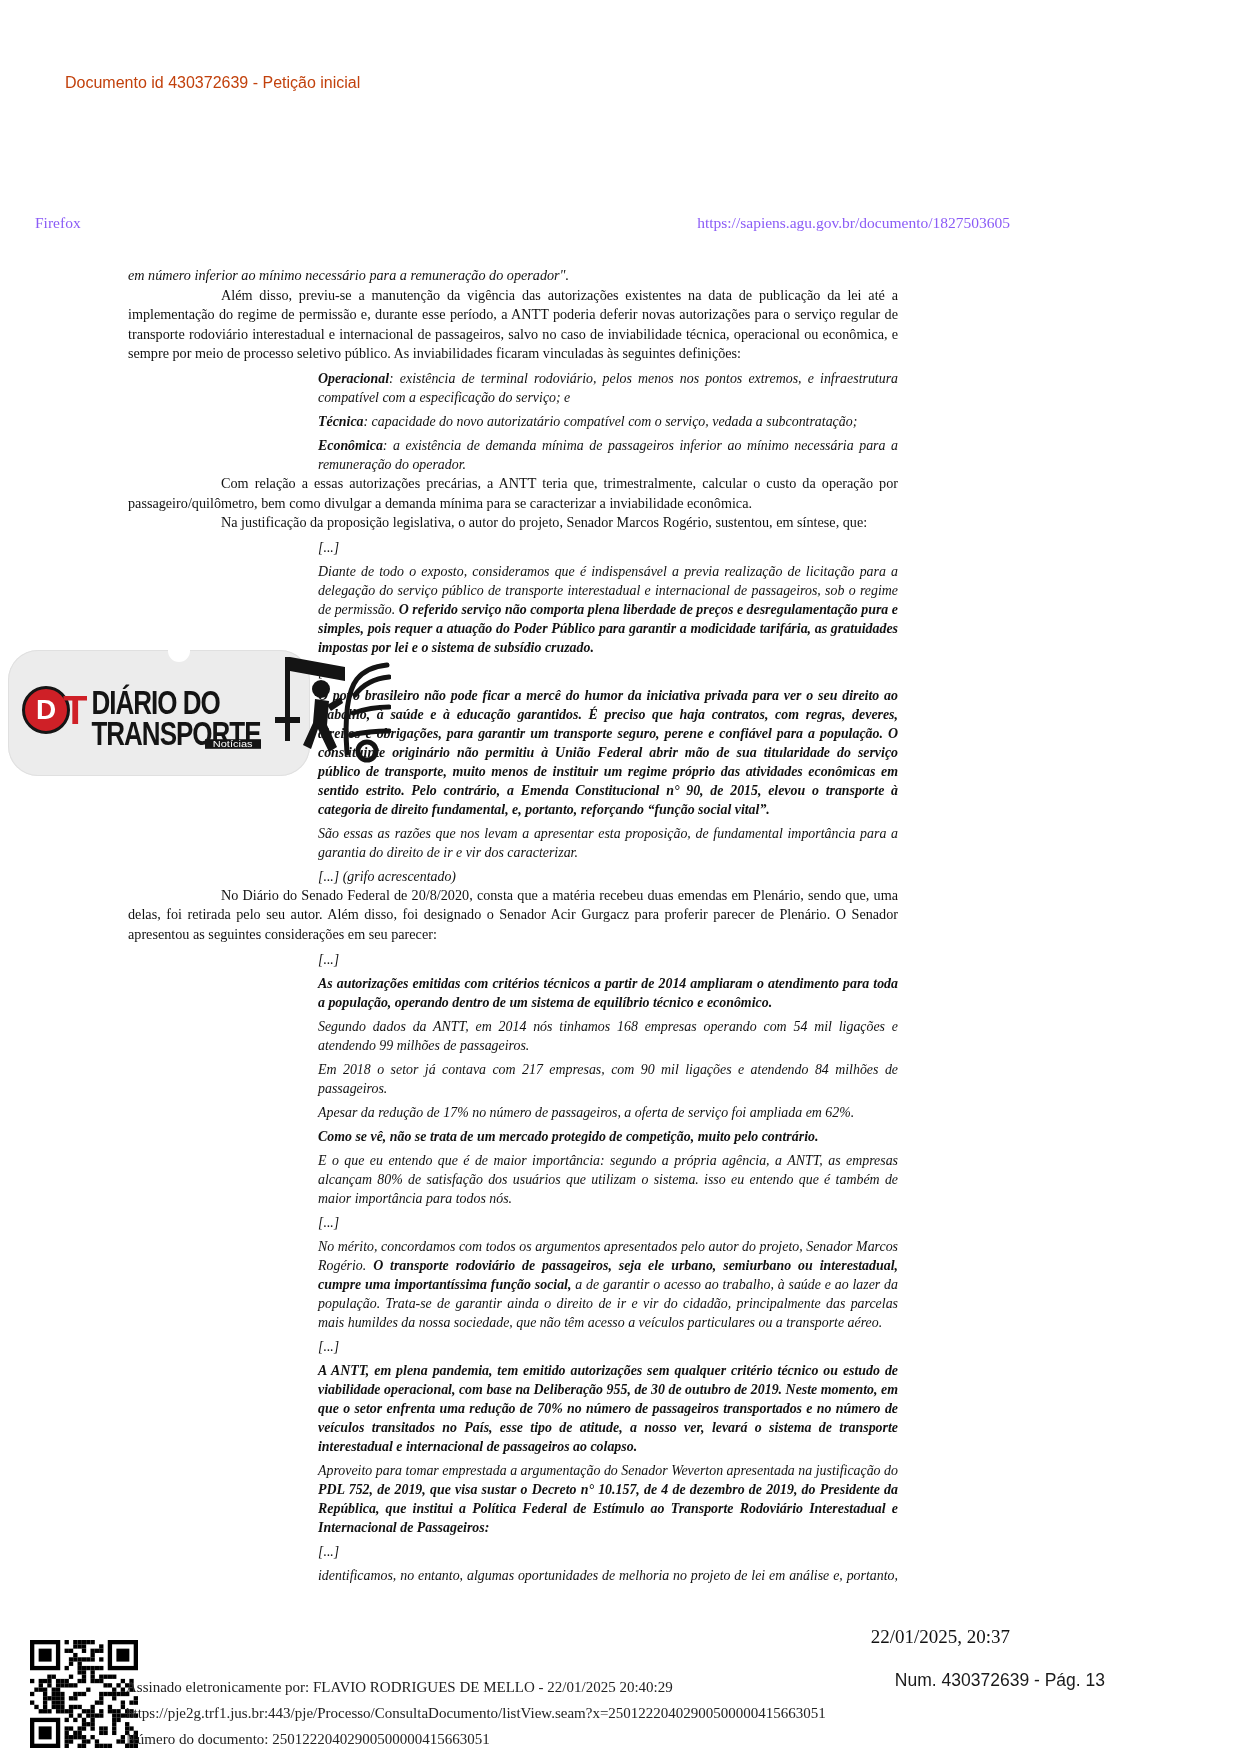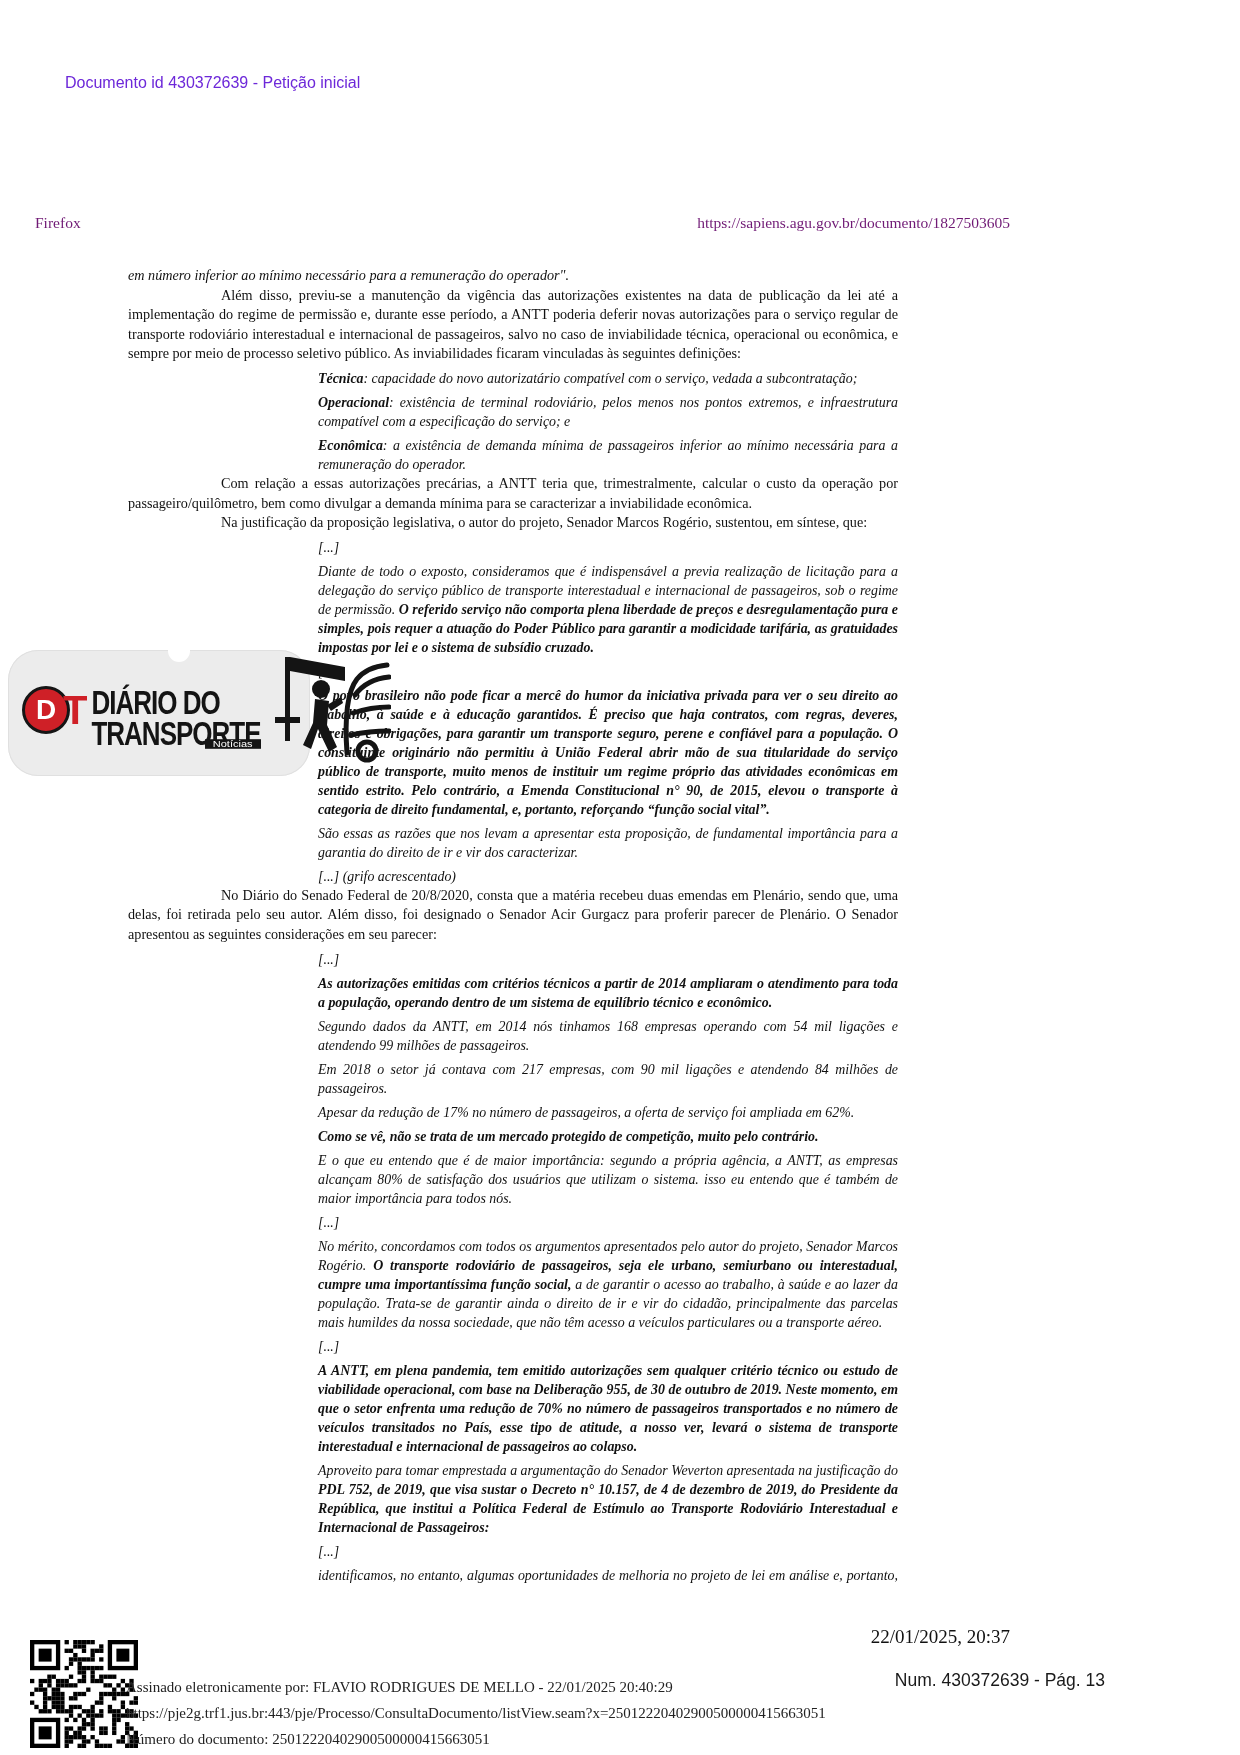--- a/index.html
+++ b/index.html
@@ -1,19 +1,19 @@
 <!DOCTYPE html>
 <html><head>
 <meta charset="utf-8">
 <style>
   html,body{margin:0;padding:0;background:#888;}
   .page{position:relative;width:1240px;height:1755px;background:#ffffff;overflow:hidden;
         font-family:"Liberation Serif",serif;color:#111;}
-  .doc-id{position:absolute;left:65px;top:74px;font-family:"Liberation Sans",sans-serif;font-size:16px;color:#6d28d9;}
-  .browser-row{position:absolute;left:35px;right:230px;top:214px;display:flex;justify-content:space-between;font-size:15.5px;color:#701a75;}
+  .doc-id{position:absolute;left:65px;top:74px;font-family:"Liberation Sans",sans-serif;font-size:16px;color:#c2410c;}
+  .browser-row{position:absolute;left:35px;right:230px;top:214px;display:flex;justify-content:space-between;font-size:15.5px;color:#8b5cf6;}
   .body-text{position:absolute;left:128px;top:266px;width:770px;height:1322px;overflow:hidden;
              font-size:14.2px;line-height:19.6px;text-align:justify;}
   .blk{margin:0;}
   .gap{margin-top:5px;}
   .quote{margin-left:190px;font-size:13.9px;line-height:19px;}
   .ind{text-indent:93px;}
   .b{font-weight:700;}
   .i{font-style:italic;}
 
   
@@ -48,22 +48,22 @@
   <div class="doc-id">Documento id 430372639 - Petição inicial</div>
 
   <div class="browser-row">
     <span>Firefox</span>
     <span>https://sapiens.agu.gov.br/documento/1827503605</span>
   </div>
 
   <div class="body-text">
       <p class="blk main"><span class="i">em número inferior ao mínimo necessário para a remuneração do operador".</span></p>
       <p class="blk main ind"><span>Além disso, previu-se a manutenção da vigência das autorizações existentes na data de publicação da lei até a implementação do regime de permissão e, durante esse período, a ANTT poderia deferir novas autorizações para o serviço regular de transporte rodoviário interestadual e internacional de passageiros, salvo no caso de inviabilidade técnica, operacional ou econômica, e sempre por meio de processo seletivo público. As inviabilidades ficaram vinculadas às seguintes definições:</span></p>
+      <p class="blk quote gap"><span class="b i">Operacional</span><span class="i">: existência de terminal rodoviário, pelos menos nos pontos extremos, e infraestrutura compatível com a especificação do serviço; e</span></p>
       <p class="blk quote gap"><span class="b i">Técnica</span><span class="i">: capacidade do novo autorizatário compatível com o serviço, vedada a subcontratação;</span></p>
-      <p class="blk quote gap"><span class="b i">Operacional</span><span class="i">: existência de terminal rodoviário, pelos menos nos pontos extremos, e infraestrutura compatível com a especificação do serviço; e</span></p>
       <p class="blk quote gap"><span class="b i">Econômica</span><span class="i">: a existência de demanda mínima de passageiros inferior ao mínimo necessária para a remuneração do operador.</span></p>
       <p class="blk main ind"><span>Com relação a essas autorizações precárias, a ANTT teria que, trimestralmente, calcular o custo da operação por passageiro/quilômetro, bem como divulgar a demanda mínima para se caracterizar a inviabilidade econômica.</span></p>
       <p class="blk main ind"><span>Na justificação da proposição legislativa, o autor do projeto, Senador Marcos Rogério, sustentou, em síntese, que:</span></p>
       <p class="blk quote gap"><span class="i">[...]</span></p>
       <p class="blk quote gap"><span class="i">Diante de todo o exposto, consideramos que é indispensável a previa realização de licitação para a delegação do serviço público de transporte interestadual e internacional de passageiros, sob o regime de permissão. </span><span class="b i">O referido serviço não comporta plena liberdade de preços e desregulamentação pura e simples, pois requer a atuação do Poder Público para garantir a modicidade tarifária, as gratuidades impostas por lei e o sistema de subsídio cruzado.</span></p>
       <p class="blk quote gap"><span class="i">[...]</span></p>
       <p class="blk quote gap"><span class="b i">O povo brasileiro não pode ficar a mercê do humor da iniciativa privada para ver o seu direito ao trabalho, à saúde e à educação garantidos. É preciso que haja contratos, com regras, deveres, direitos e obrigações, para garantir um transporte seguro, perene e confiável para a população. O constituinte originário não permitiu à União Federal abrir mão de sua titularidade do serviço público de transporte, muito menos de instituir um regime próprio das atividades econômicas em sentido estrito. Pelo contrário, a Emenda Constitucional n° 90, de 2015, elevou o transporte à categoria de direito fundamental, e, portanto, reforçando “função social vital”.</span></p>
       <p class="blk quote gap"><span class="i">São essas as razões que nos levam a apresentar esta proposição, de fundamental importância para a garantia do direito de ir e vir dos caracterizar.</span></p>
       <p class="blk quote gap"><span class="i">[...] (grifo acrescentado)</span></p>
       <p class="blk main ind"><span>No Diário do Senado Federal de 20/8/2020, consta que a matéria recebeu duas emendas em Plenário, sendo que, uma delas, foi retirada pelo seu autor. Além disso, foi designado o Senador Acir Gurgacz para proferir parecer de Plenário. O Senador apresentou as seguintes considerações em seu parecer:</span></p>

